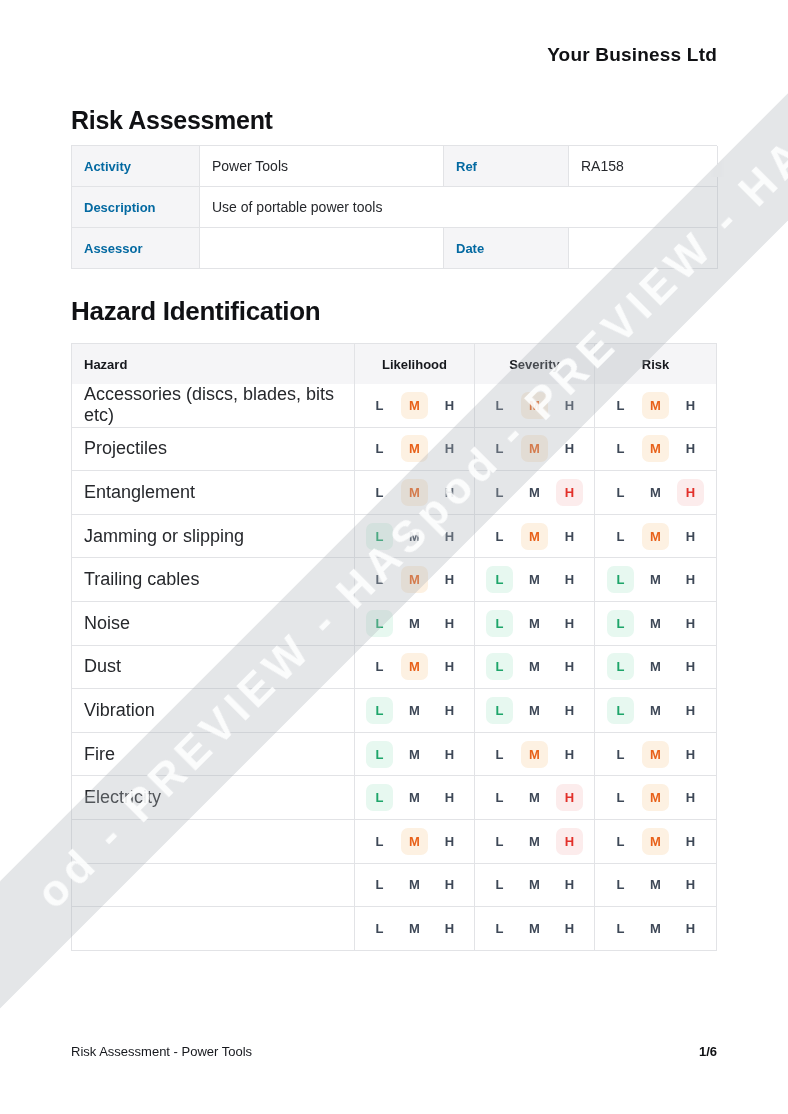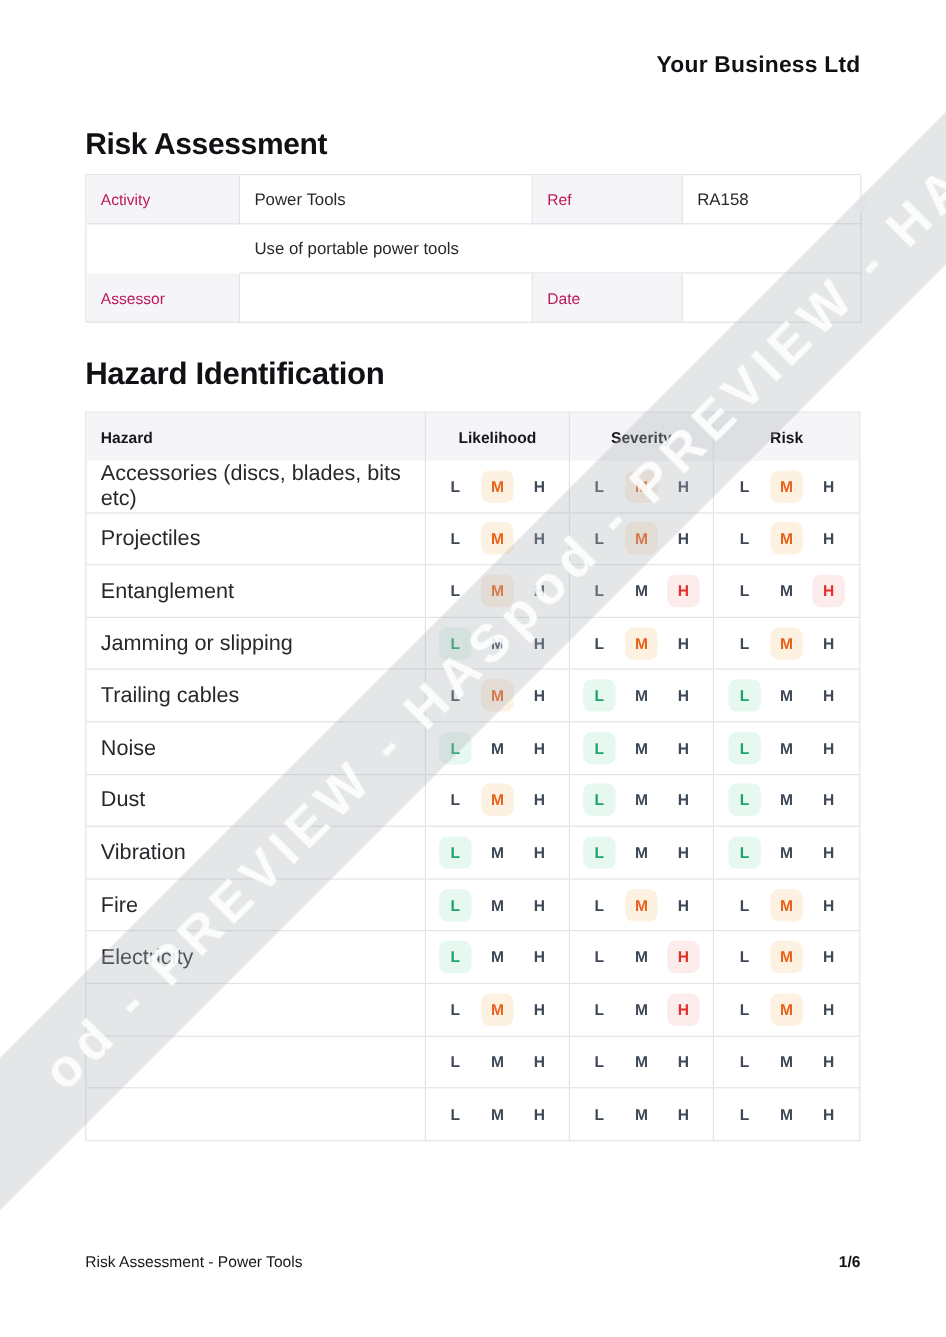--- a/index.html
+++ b/index.html
@@ -8,21 +8,21 @@
   .content{padding:0 71px;}
   .company{margin:0;padding-top:44px;text-align:right;font-size:19px;font-weight:800;color:#101114;letter-spacing:.2px;}
   h1.title{margin:40px 0 0 0;font-size:25px;font-weight:800;color:#101114;letter-spacing:-.3px;}
   h2.section{margin:27px 0 0 0;font-size:26px;font-weight:800;color:#101114;letter-spacing:-.3px;}
 
   
   .details{margin-top:10px;display:grid;grid-template-columns:128px 244px 125px 149px;
            grid-auto-rows:41px;border-top:1px solid var(--table-border,#e2e3e6);border-left:1px solid var(--table-border,#e2e3e6);}
   .details>div{border-right:1px solid var(--table-border,#e2e3e6);border-bottom:1px solid var(--table-border,#e2e3e6);
            display:flex;align-items:center;padding:0 12px;box-sizing:border-box;}
-  .d-label{background:var(--label-bg,#f5f5f7);font-size:13px;font-weight:400;color:#be185d;}
+  .d-label{background:var(--label-bg,#f5f5f7);font-size:13px;font-weight:700;color:#0369a1;}
   .d-value{font-size:14px;color:#26282c;}
   .d-span3{grid-column:2 / 5;}
 
   
   .hazard-table{margin-top:16px;border:1px solid var(--table-border,#e2e3e6);}
   .h-row{display:grid;grid-template-columns:283px 120px 120px 121px;height:42.6px;}
   .h-row + .h-row{border-top:1px solid var(--table-border,#e2e3e6);}
   .h-row>div{border-right:1px solid var(--table-border,#e2e3e6);display:flex;align-items:center;box-sizing:border-box;}
   .h-row>div:last-child{border-right:none;}
   .h-head{height:40px;background:var(--label-bg,#f5f5f7);}
@@ -54,20 +54,21 @@
   <div class="content">
     <div class="company">Your Business Ltd</div>
     <h1 class="title">Risk Assessment</h1>
 
     <div class="details">
       <div class="d-label">Activity</div>
       <div class="d-value">Power Tools</div>
       <div class="d-label">Ref</div>
       <div class="d-value">RA158</div>
 
+      <div class="d-label">Description</div>
       <div class="d-value d-span3">Use of portable power tools</div>
 
       <div class="d-label">Assessor</div>
       <div class="d-value"></div>
       <div class="d-label">Date</div>
       <div class="d-value"></div>
     </div>
 
     <h2 class="section">Hazard Identification</h2>
 

